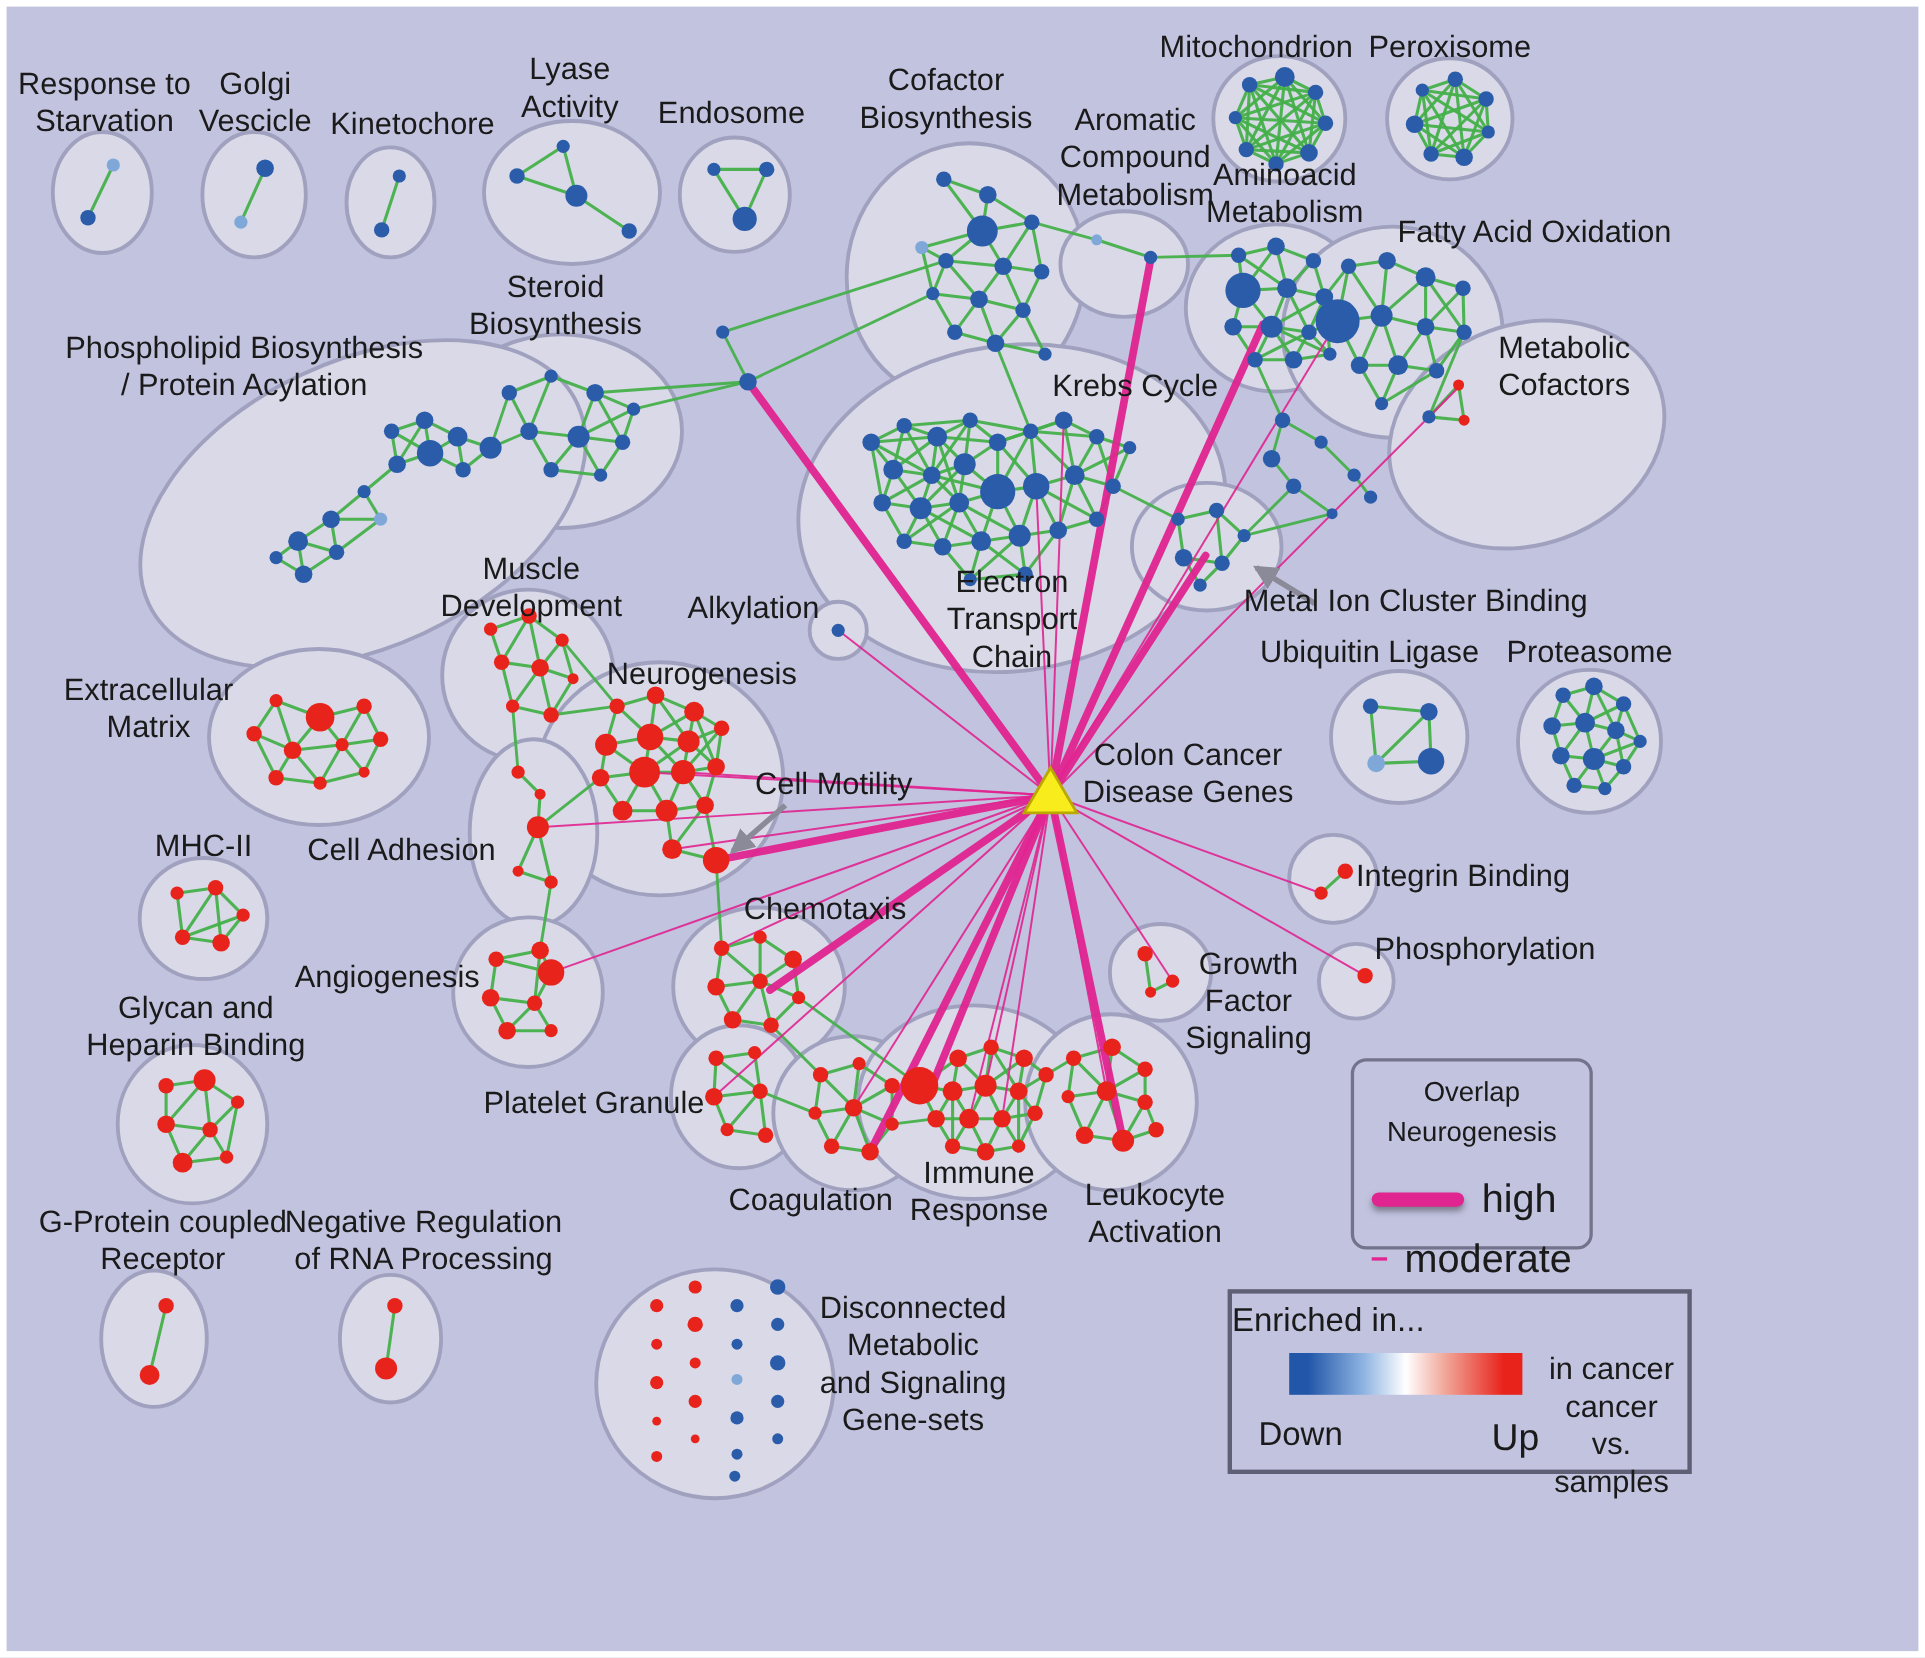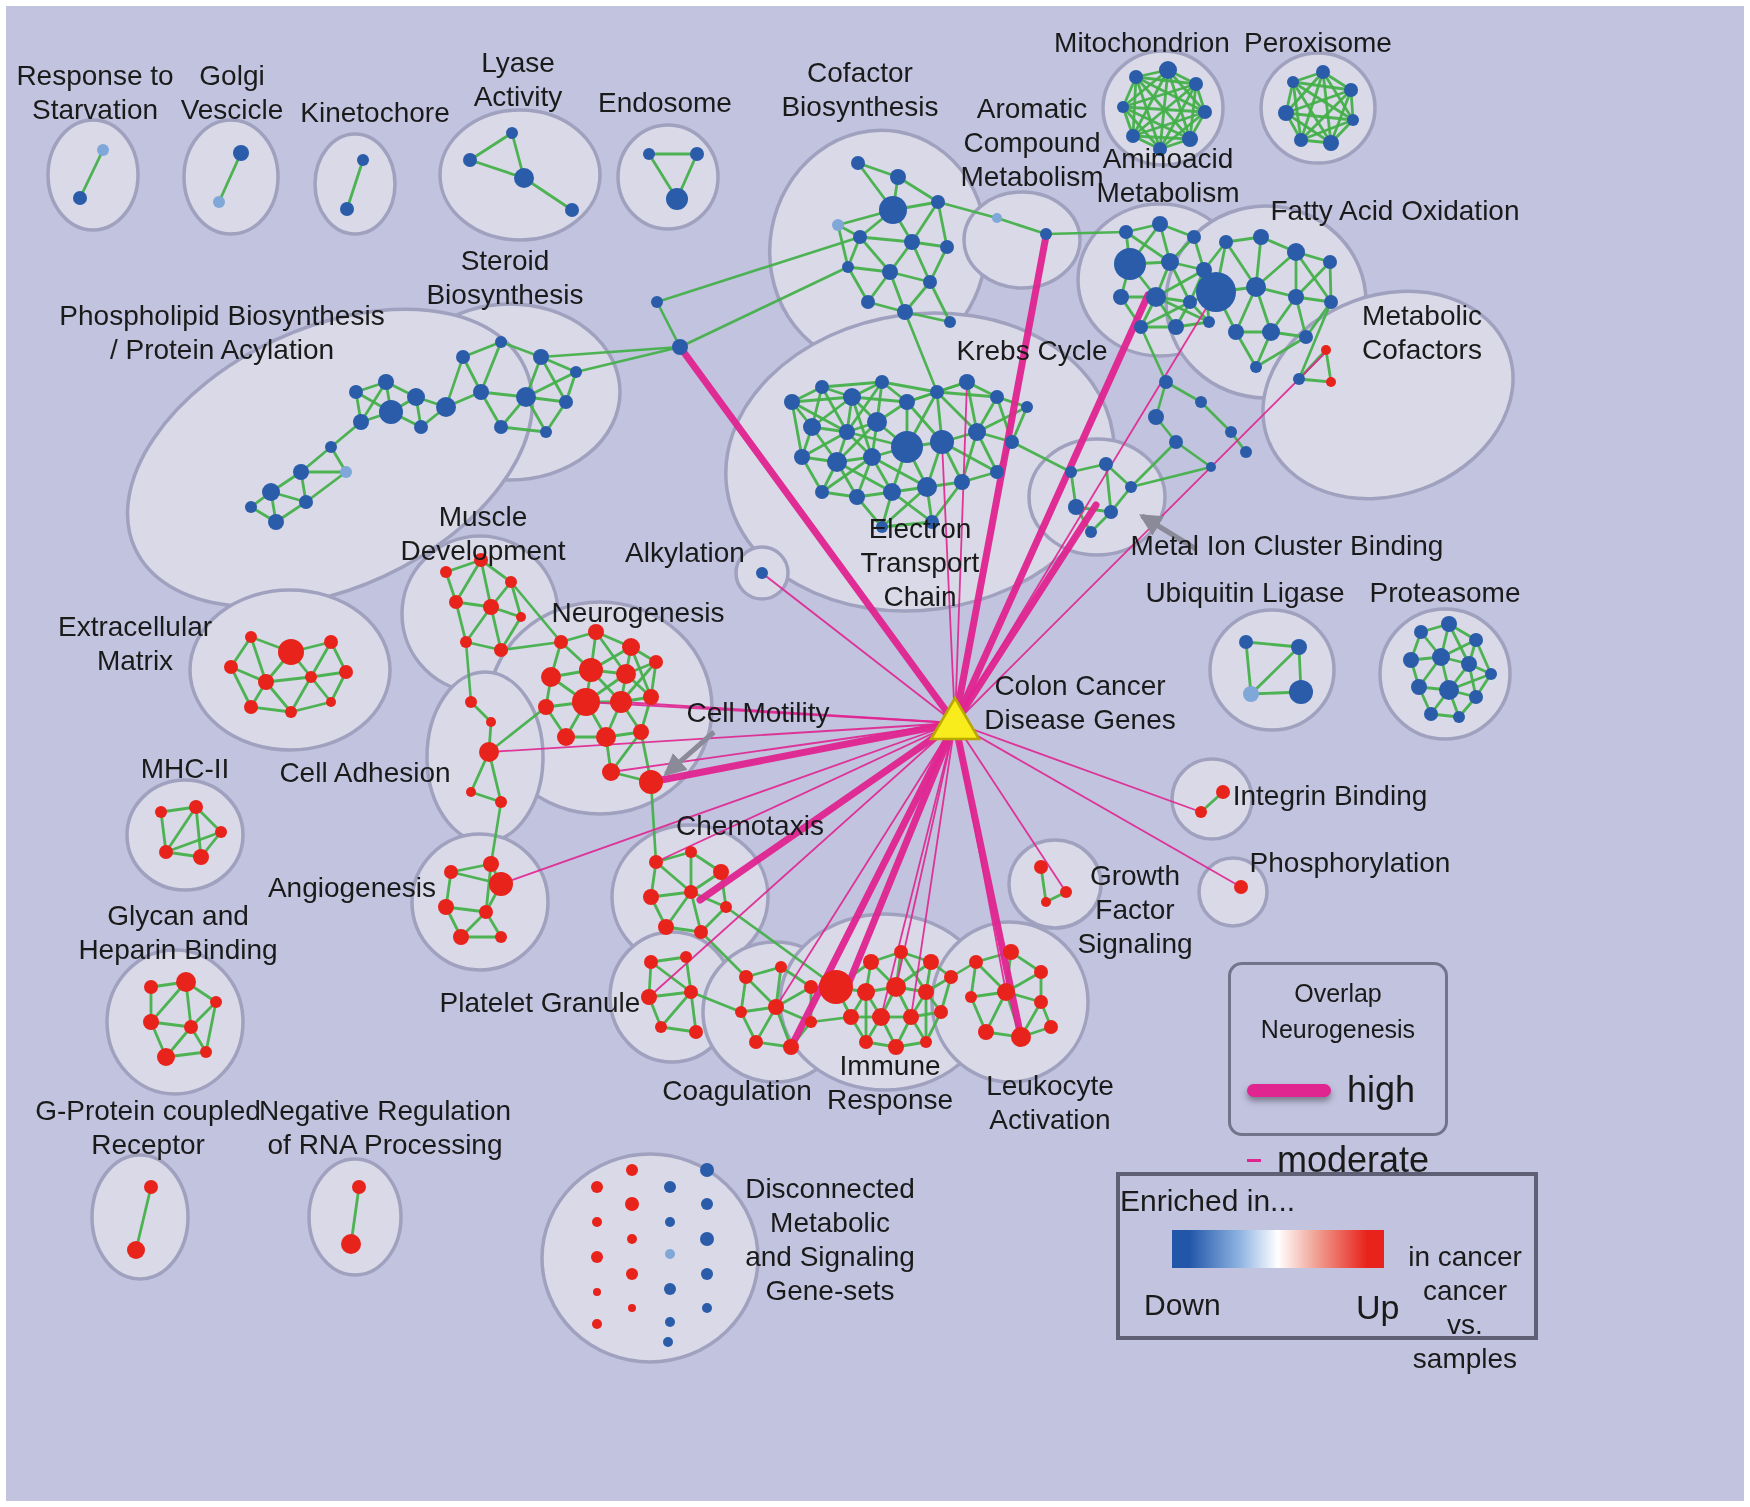--- a/index.html
+++ b/index.html
@@ -15,38 +15,38 @@
   svg#net{position:absolute;left:0;top:0;}
   svg text{font-family:"Liberation Sans", sans-serif;font-size:28px;fill:#1a1a1a;}
   
   .legend-overlap{
     position:absolute;left:1222px;top:956px;width:220px;height:174px;
     border:3px solid #73738c;border-radius:14px;box-sizing:border-box;
     color:#1a1a1a;
   }
   .lg-title{ text-align:center;font-size:25px;line-height:36px;margin-top:10px;}
   .lg-row{display:flex;align-items:center;gap:16px;padding:0 16px;margin-top:22px;}
-  .lg-row.second{margin-top:28px;}
+  .lg-row.second{margin-top:12px;}
   .line-high{display:inline-block;width:84px;height:13px;background:#e02490;border-radius:7px;
     box-shadow:0 4px 6px rgba(60,60,70,0.55);}
   .line-mod{display:inline-block;width:84px;height:3px;background:#e02490;}
   .lg-label{font-size:36px;}
   
   .legend-enriched{
     position:absolute;left:1110px;top:1166px;width:422px;height:168px;
     border:4px solid #5f5f75;box-sizing:border-box;color:#1a1a1a;
   }
   .en-title{font-size:30px;margin-top:8px;}
   .en-bar{
     position:absolute;left:52px;top:54px;width:212px;height:38px;
     background:linear-gradient(90deg,#2156a8 0%,#2156a8 8%,#8fb4e2 32%,#ffffff 50%,#f0a193 68%,#e8231c 92%,#e8231c 100%);
   }
   .en-down{position:absolute;left:24px;top:112px;font-size:30px;}
   .en-up{position:absolute;left:236px;top:112px;font-size:34px;}
-  .en-note{position:absolute;left:272px;top:64px;width:146px;text-align:center;font-size:28px;line-height:34px;}
+  .en-note{position:absolute;left:272px;top:52px;width:146px;text-align:center;font-size:28px;line-height:34px;}
 </style>
 </head>
 <body>
 
 <div class="stage">
   <svg id="net" width="1738" height="1495" viewBox="6 6 1738 1495">
       <defs>
         <marker id="arr" viewBox="0 0 10 10" refX="8.5" refY="5" markerWidth="4.5" markerHeight="4.5" orient="auto">
           <path d="M0,0 L10,5 L0,10 z" fill="#8a8a99"></path>
         </marker>

